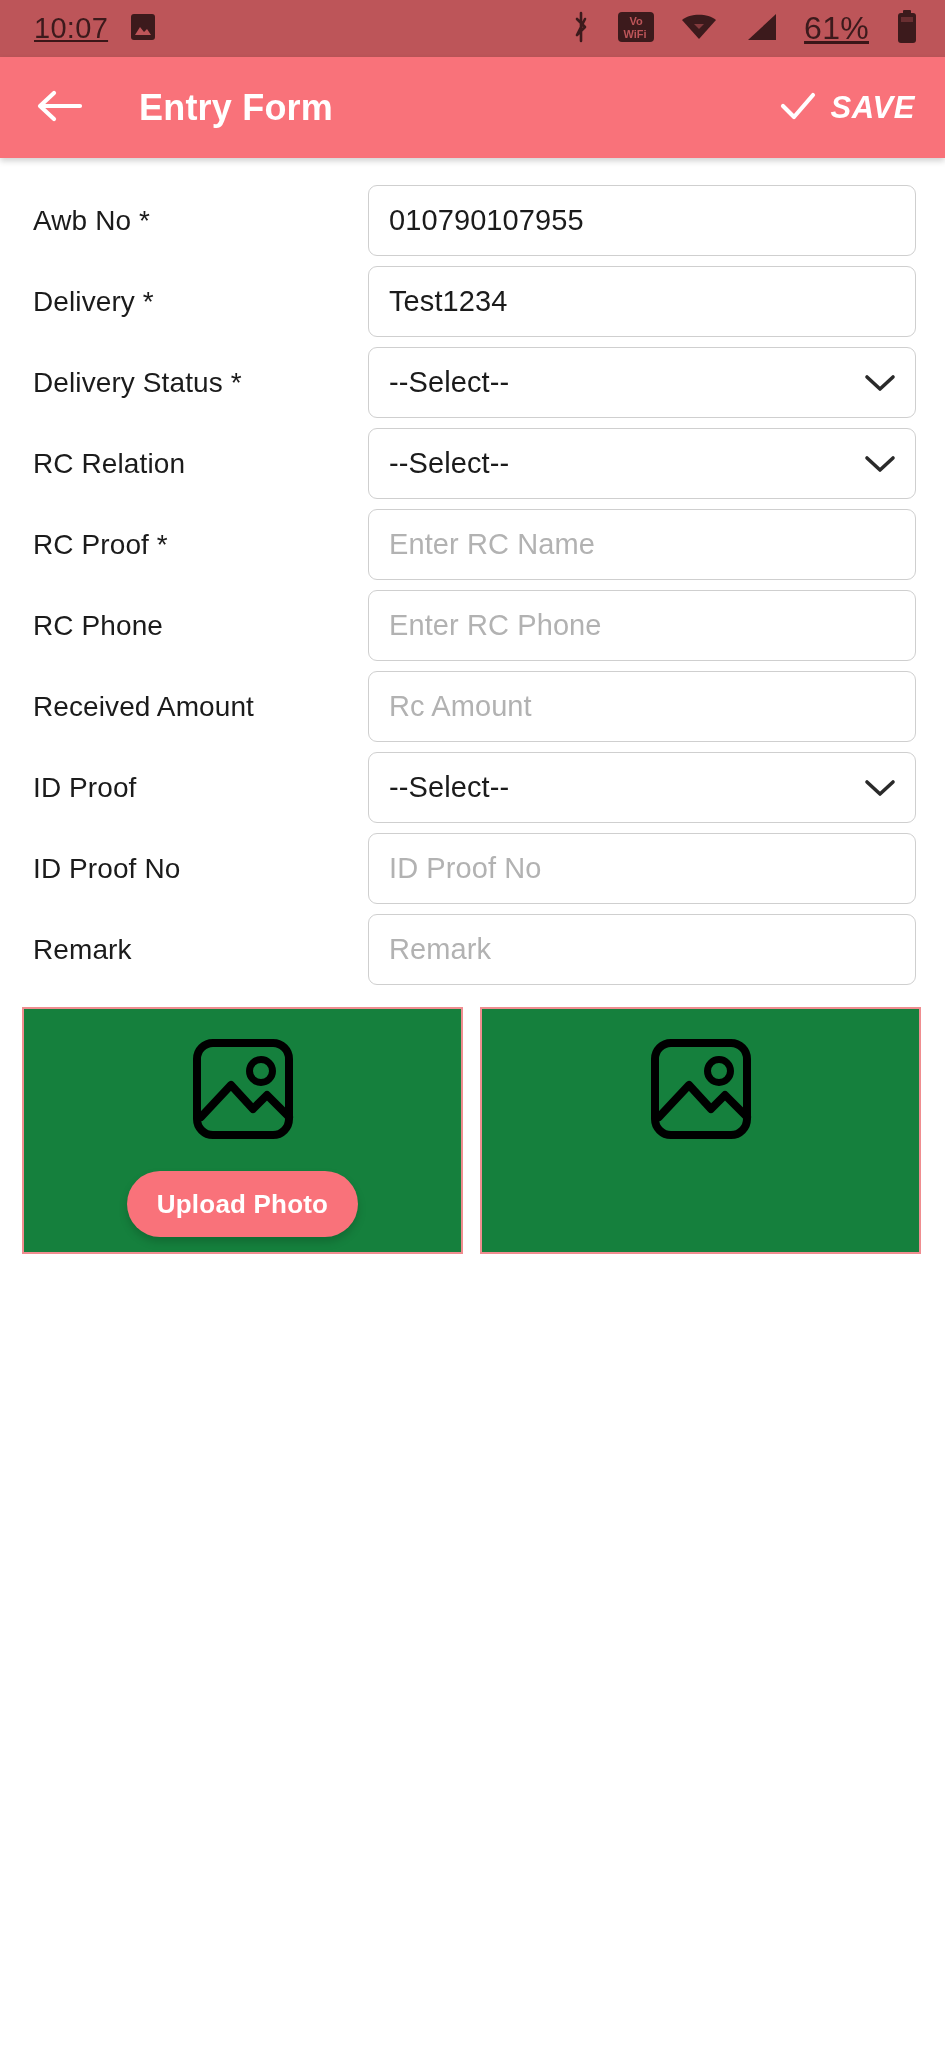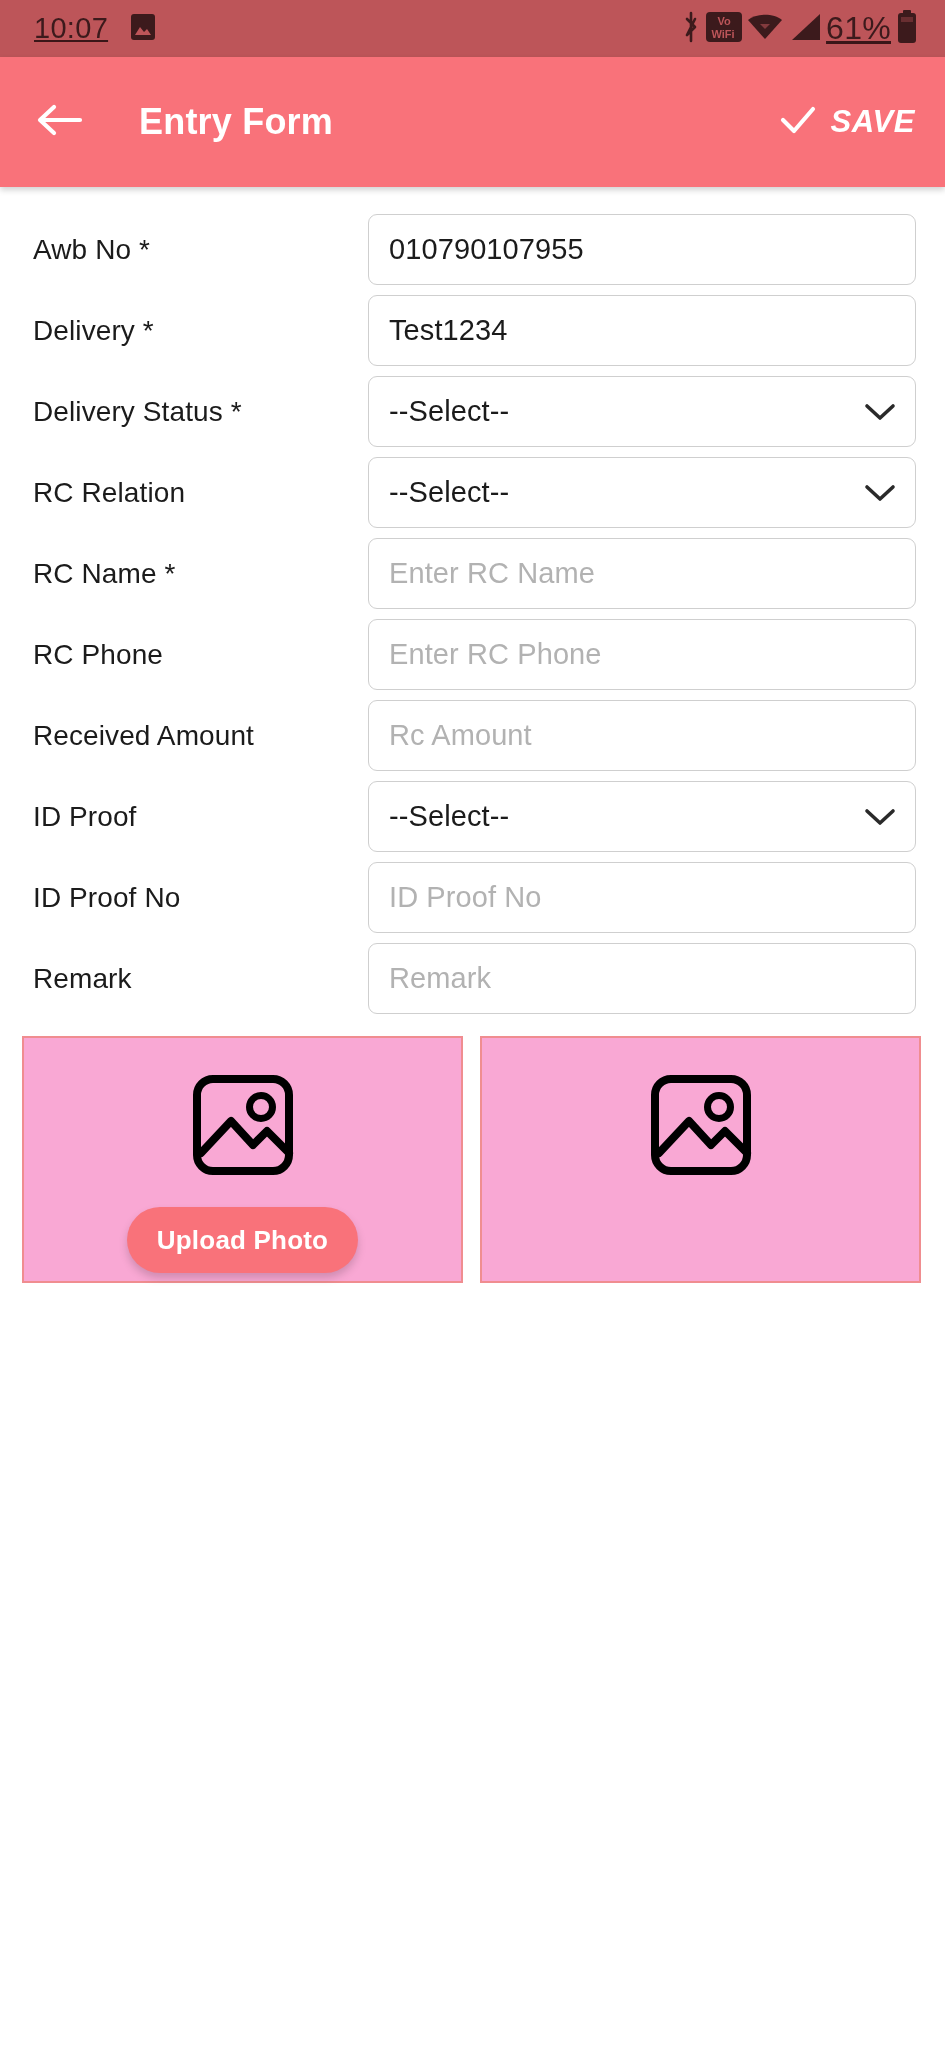--- a/index.html
+++ b/index.html
@@ -22,32 +22,32 @@
     color: #3a1618;
     text-decoration: underline;
   }
   .status-time {
     font-size: 29px;
     font-weight: 500;
     letter-spacing: 0.3px;
     color: #3c1a1c;
   }
   .status-left-icons { display: flex; align-items: center; gap: 14px; margin-left: 22px; }
-  .status-right { margin-left: auto; display: flex; align-items: center; gap: 4px; }
+  .status-right { margin-left: auto; display: flex; align-items: center; gap: 26px; }
   .sb-icon { display: block; }
   .battery-pct {
     font-size: 32px;
     font-weight: 500;
     color: #3c1a1c;
     letter-spacing: 0.3px;
   }
 
   
   .app-bar {
-    height: 130px;
+    height: 101px;
     background: #f9727a;
     display: flex;
     align-items: center;
     padding: 0 24px 0 33px;
     box-shadow: 0 3px 6px rgba(0,0,0,0.18);
     position: relative;
     z-index: 5;
   }
   .back-btn {
     width: 54px; height: 54px;
@@ -123,26 +123,26 @@
   
   .upload-area {
     display: flex;
     gap: 17px;
     padding: 17px 24px 0 22px;
   }
   .upload-box {
     flex: 1;
     height: 247px;
     border: 2.4px solid #f08d90;
-    background: #f9a8d4;
+    background: #15803d;
     display: flex;
     flex-direction: column;
     align-items: center;
     justify-content: flex-start;
-    padding-top: 35px;
+    padding-top: 28px;
     cursor: pointer;
   }
   .img-placeholder-icon { display: block; }
   .upload-pill {
     margin-top: 26px;
     background: #f9727a;
     border-radius: 40px;
     height: 66px;
     min-width: 185px;
     display: flex;
@@ -264,21 +264,21 @@
       <span class="field-value select-text">--Select--</span>
       <span class="chev">
         <svg width="34" height="22" viewBox="0 0 34 22">
           <path d="M4 5 L17 17 L30 5" stroke="#2a2a2a" stroke-width="3.6" fill="none" stroke-linecap="round" stroke-linejoin="round"></path>
         </svg>
       </span>
     </div>
   </div>
 
   <div class="form-row">
-    <div class="field-label">RC Name *</div>
+    <div class="field-label">RC Proof *</div>
     <div class="field-control">
       <span class="field-value placeholder">Enter RC Name</span>
     </div>
   </div>
 
   <div class="form-row">
     <div class="field-label">RC Phone</div>
     <div class="field-control">
       <span class="field-value placeholder">Enter RC Phone</span>
     </div>

